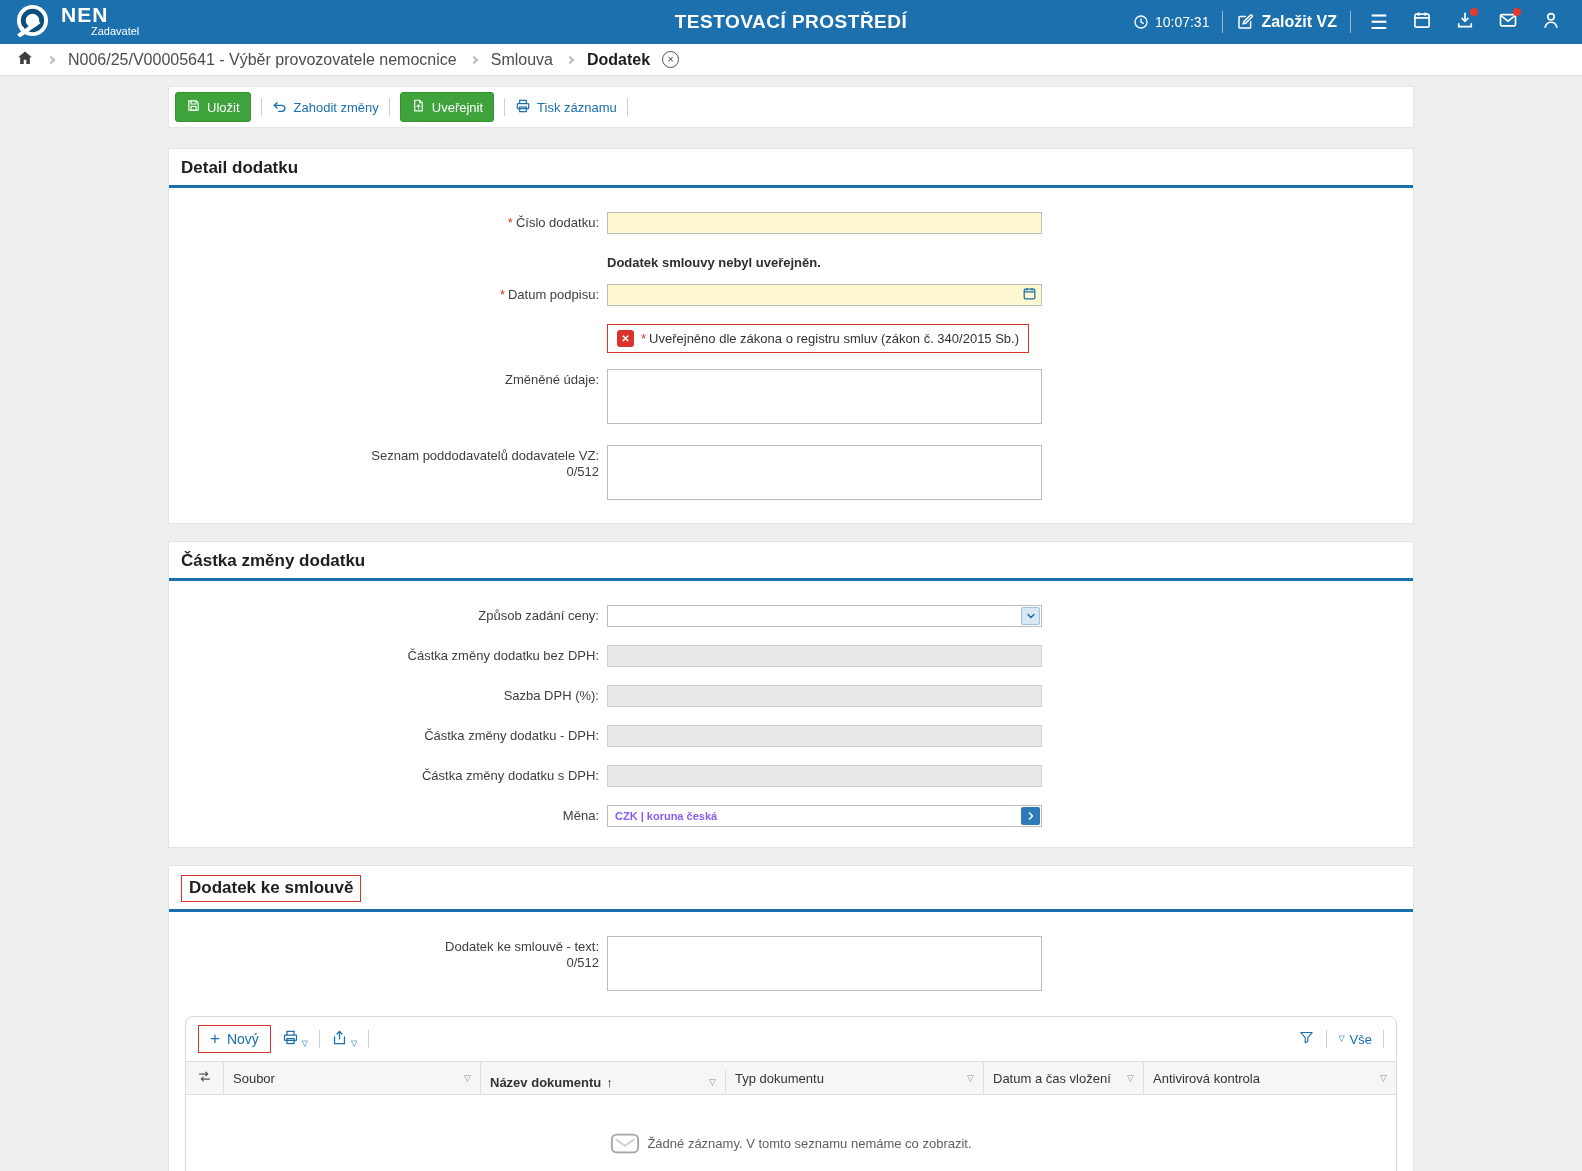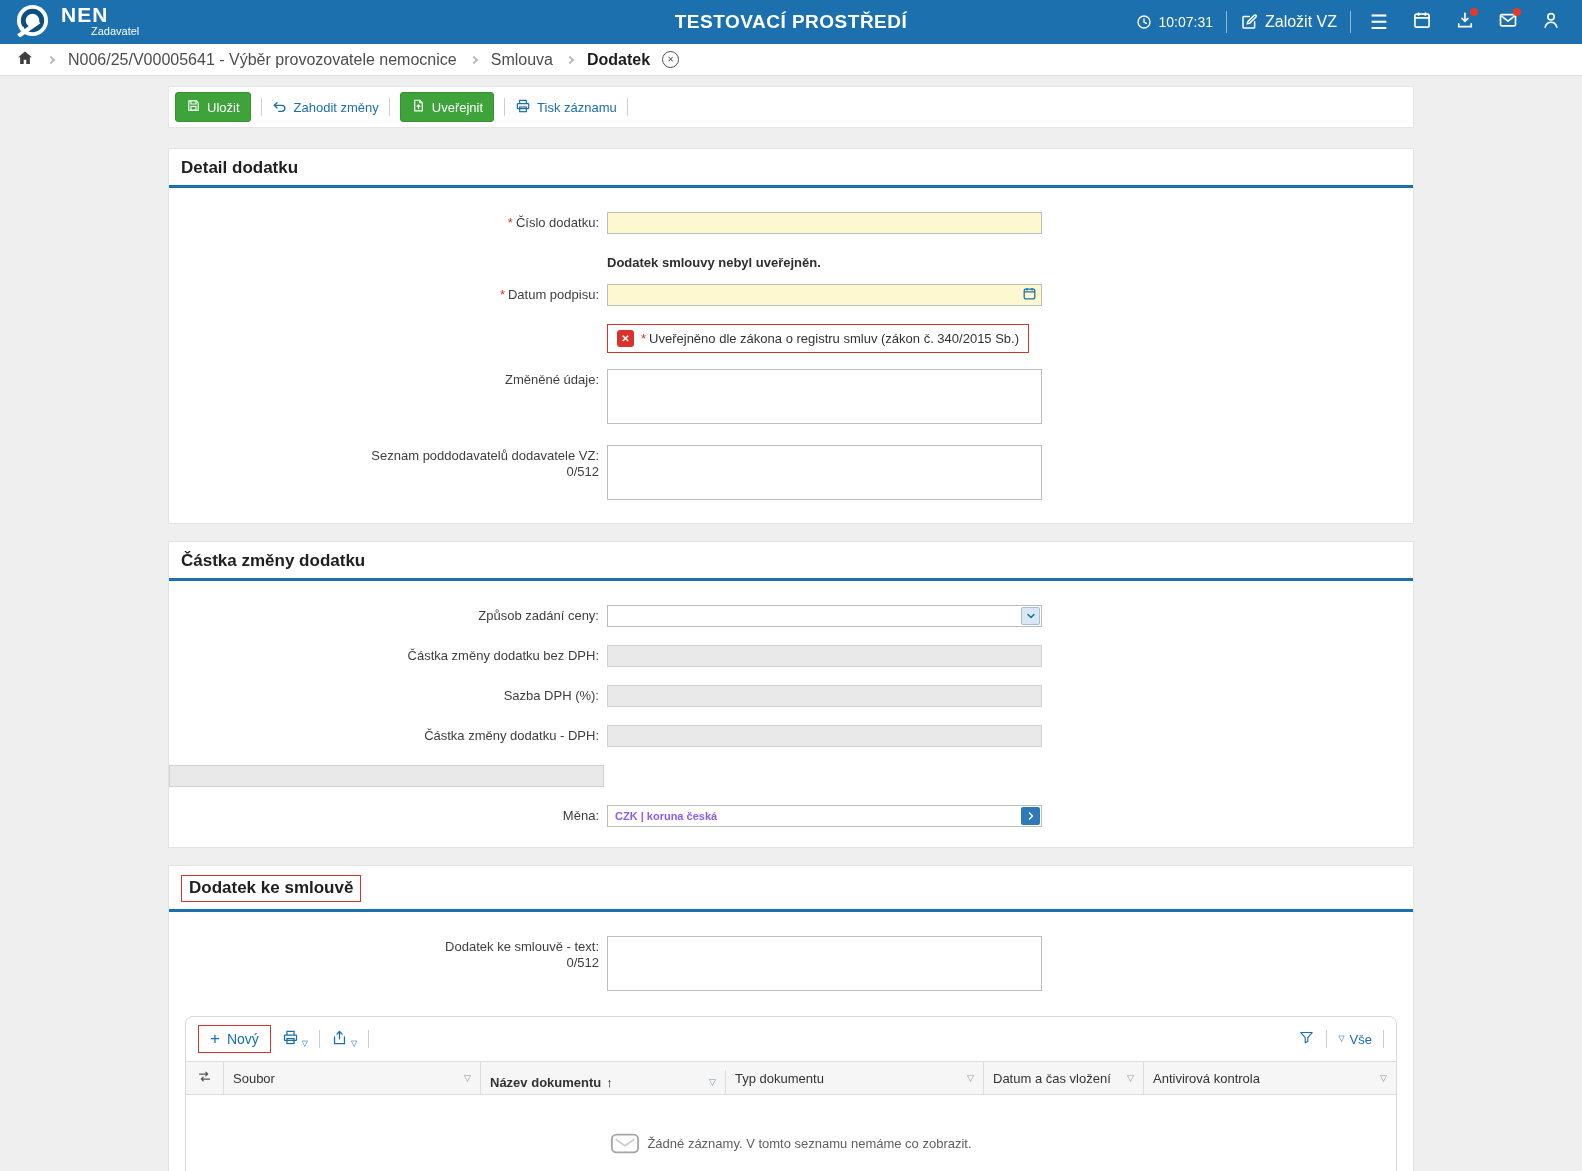--- a/index.html
+++ b/index.html
@@ -13,21 +13,21 @@
   
   .topbar { height:44px; background:#1b70ad; display:flex; align-items:center; position:relative; padding:0 16px; color:#fff; flex:0 0 auto; }
   .brand { display:flex; align-items:flex-start; gap:12px; cursor:pointer; }
   .brand-text { display:flex; flex-direction:column; line-height:1; }
   .brand-name { font-size:21px; font-weight:bold; letter-spacing:1px; }
   .brand-sub { font-size:11px; margin-left:30px; margin-top:1px; }
   .env-title { position:absolute; left:50%; transform:translateX(-50%); font-size:19px; font-weight:bold; letter-spacing:.5px; }
   .topbar-right { margin-left:auto; display:flex; align-items:center; gap:13px; }
   .top-time { display:flex; align-items:center; gap:6px; font-size:14px; }
   .vsep { width:1px; height:22px; background:rgba(255,255,255,.5); }
-  .create-vz { display:flex; align-items:center; gap:7px; background:none; border:none; color:#fff; font-size:16px; font-weight:normal; cursor:pointer; font-family:inherit; }
+  .create-vz { display:flex; align-items:center; gap:7px; background:none; border:none; color:#fff; font-size:16px; font-weight:bold; cursor:pointer; font-family:inherit; }
   .top-icon { position:relative; background:none; border:none; color:#fff; cursor:pointer; width:30px; height:30px; display:flex; align-items:center; justify-content:center; font-size:20px; }
   .top-icon svg { width:20px; height:20px; }
   .badge-dot { position:absolute; top:1px; right:2px; width:8px; height:8px; border-radius:50%; background:#e5392c; }
   .icon16 svg { width:16px; height:16px; display:block; }
   .icon18 svg { width:18px; height:18px; display:block; }
 
   
   .breadcrumb { height:32px; background:#fff; display:flex; align-items:center; padding:0 16px; gap:9px; border-bottom:1px solid #e2e2e2; flex:0 0 auto; }
   .bc-home { color:#3f3f3f; display:flex; cursor:pointer; background:none; border:none; }
   .bc-home svg { width:18px; height:18px; }
@@ -343,20 +343,21 @@
             <div class="flabel">Sazba DPH (%):</div>
             <div class="fcontrol"><input class="tin disabled" disabled="" style=""></div>
           </div>
 
           <div class="frow">
             <div class="flabel">Částka změny dodatku - DPH:</div>
             <div class="fcontrol"><input class="tin disabled" disabled="" style=""></div>
           </div>
 
           <div class="frow">
+            <div class="flabel">Částka změny dodatku s DPH:</div>
             <div class="fcontrol"><input class="tin disabled" disabled="" style=""></div>
           </div>
 
           <div class="frow">
             <div class="flabel">Měna:</div>
             <div class="fcontrol">
               <div class="mena-wrap">
                 <span class="mena-value">CZK | koruna česká</span>
                 <button class="mena-btn">
                   <svg viewBox="0 0 24 24" fill="none" stroke="currentColor" stroke-width="3" stroke-linecap="round" stroke-linejoin="round">

